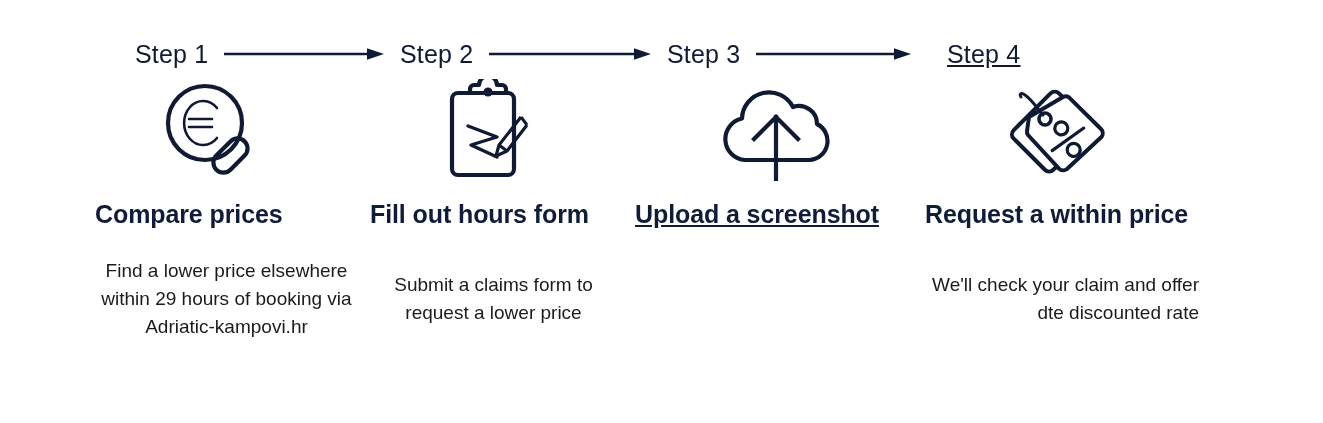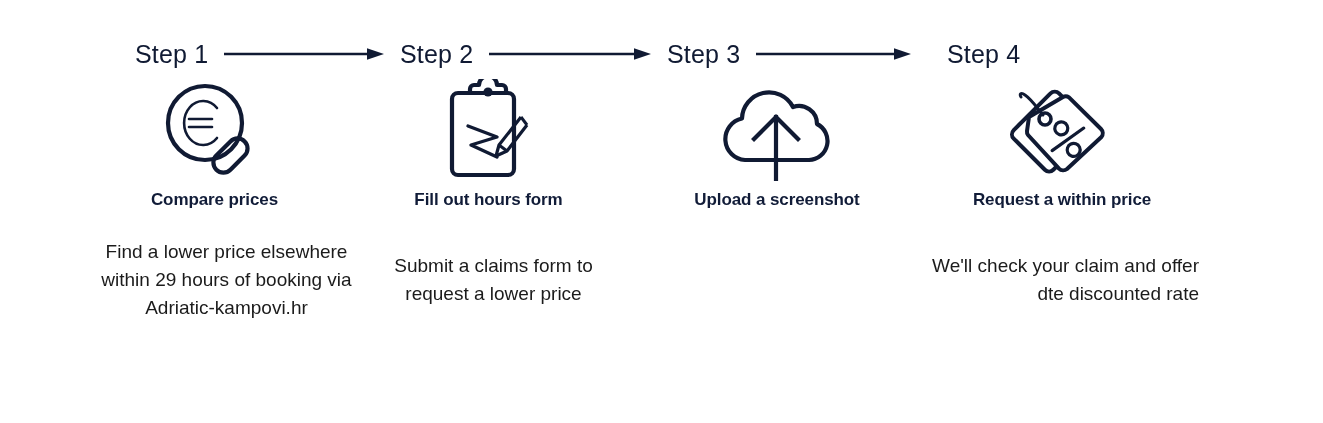--- a/index.html
+++ b/index.html
@@ -46,21 +46,21 @@
 
   
   .step-head {
     display: flex;
     align-items: center;
     height: 32px;
     padding-left: 40px;
   }
   .step-col.c2 .step-head { padding-left: 30px; text-align: center; }
   .step-col.c3 .step-head { padding-left: 32px; }
-  .step-col.c4 .step-head { padding-left: 22px; }
+  .step-col.c4 .step-head { padding-left: 22px; text-decoration: underline; }
 
   .step-label {
     font-family: "Liberation Sans", sans-serif;
     font-size: 25px;
     font-weight: 400;
     color: #101a33;
     line-height: 30px;
     white-space: nowrap;
     letter-spacing: 0.2px;
   }
@@ -82,32 +82,31 @@
     justify-content: center;
     margin-top: 6px;
   }
   .step-col.c1 .icon-wrap { padding-right: 38px; }
   .step-col.c2 .icon-wrap { padding-right: 32px; }
   .step-col.c3 .icon-wrap { padding-right: 10px; }
   .step-col.c4 .icon-wrap { padding-right: 18px; }
 
   
   .step-title {
-    margin-top: 4px;
-    text-align: center;
-    font-family: "Liberation Sans", sans-serif;
-    font-size: 17px;
+    margin-top: 14px;
+    font-family: "Liberation Sans", sans-serif;
+    font-size: 25px;
     font-weight: bold;
     color: #111c38;
     letter-spacing: -0.1px;
     white-space: nowrap;
   }
   .step-col.c1 .step-title { padding-right: 36px; }
   .step-col.c2 .step-title { padding-right: 28px; }
-  .step-col.c3 .step-title { padding-right: 6px; }
+  .step-col.c3 .step-title { padding-right: 6px; text-decoration: underline; }
   .step-col.c4 .step-title { padding-right: 16px; }
 
   
   .step-body {
     margin-top: 28px;
     text-align: center;
     font-family: "Liberation Sans", sans-serif;
     font-size: 19px;
     font-weight: 400;
     color: #1b1b1b;

